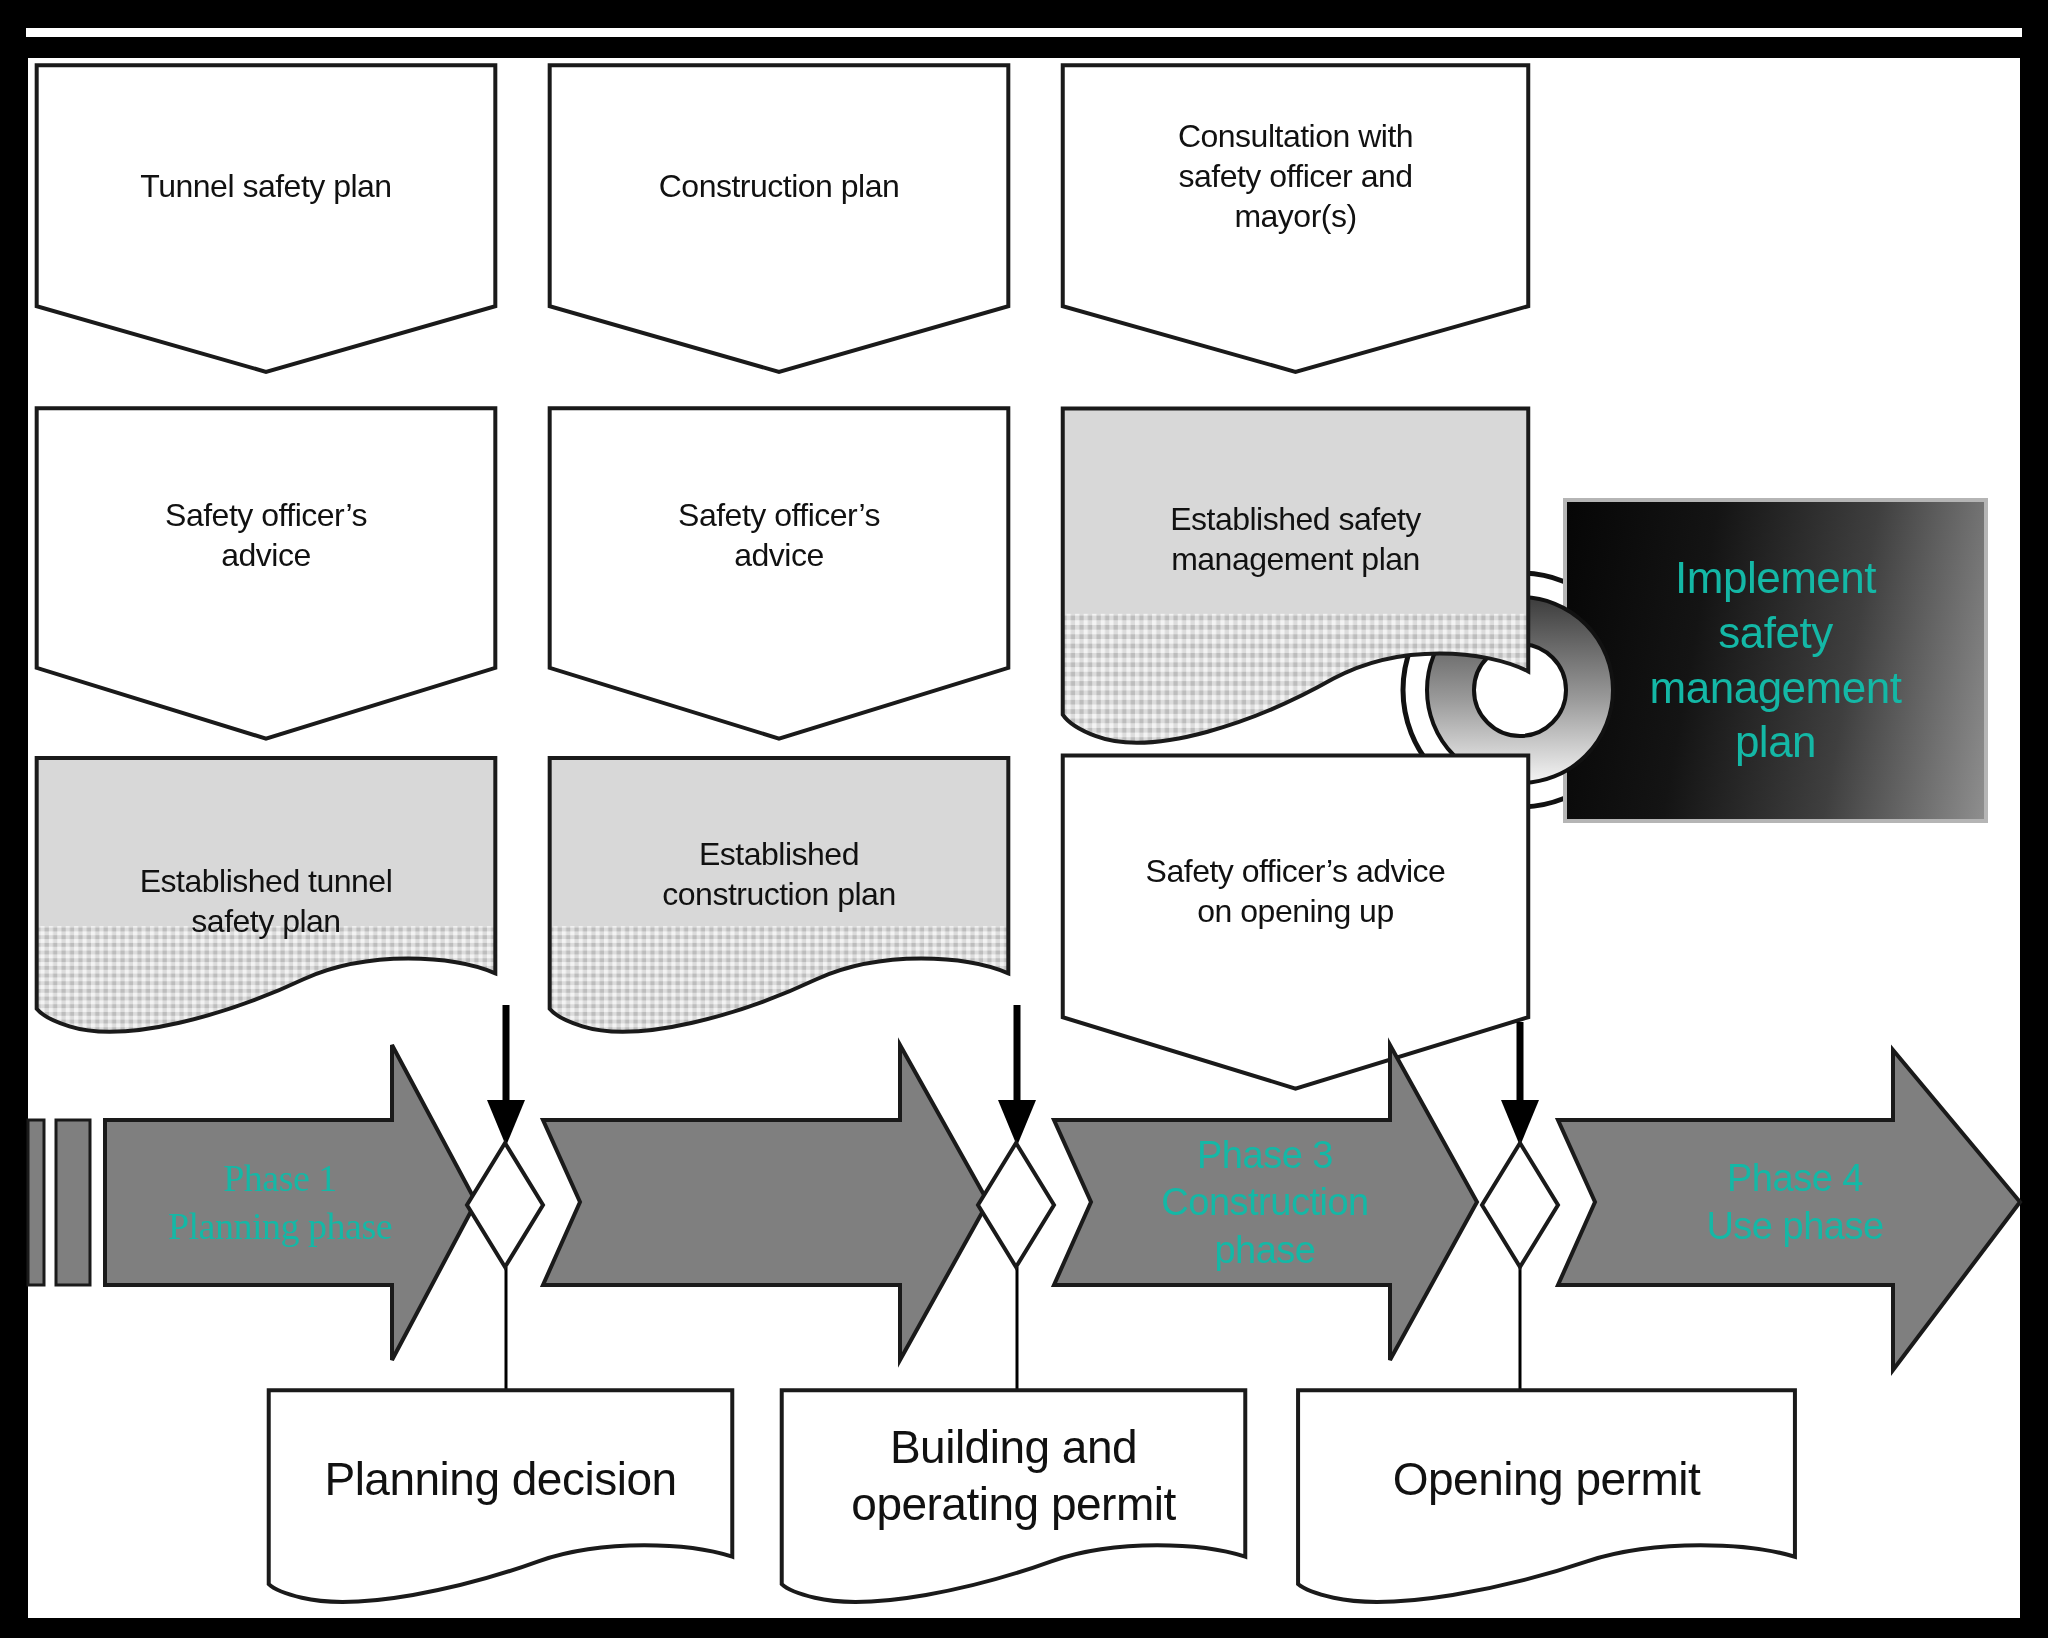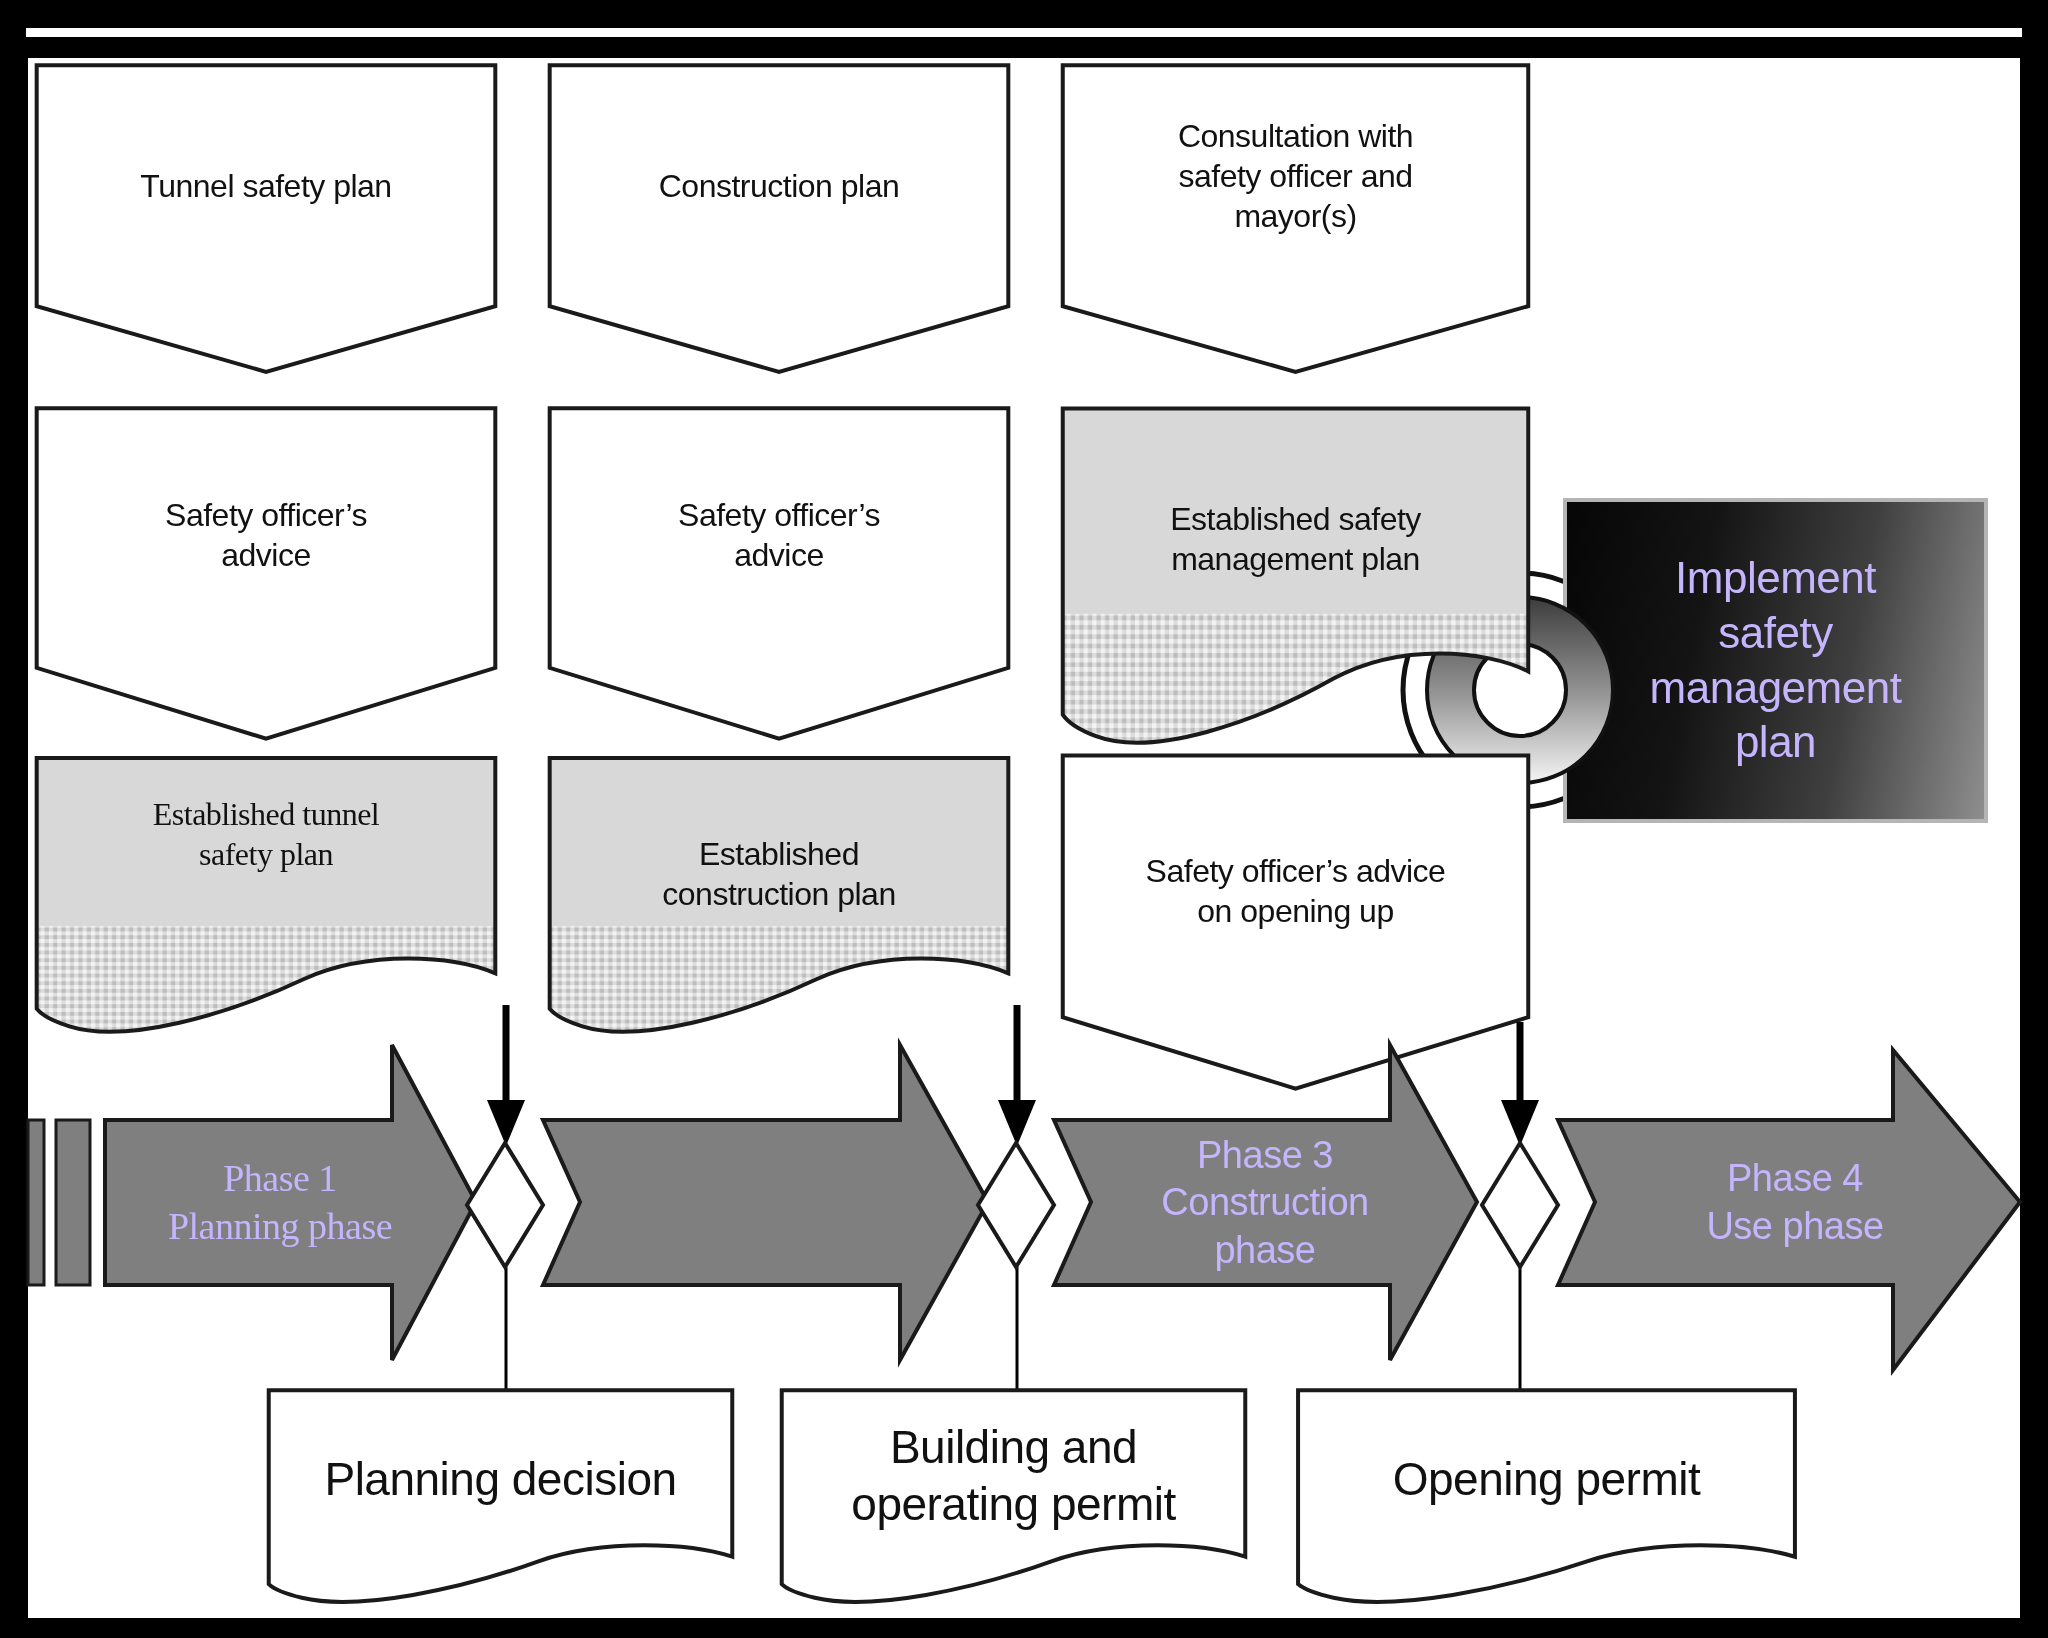--- a/index.html
+++ b/index.html
@@ -9,21 +9,21 @@
   .hairline{position:absolute;left:26px;top:28px;width:1996px;height:9px;background:#fff;z-index:0;}
   .shape{position:absolute;}
   .shape svg{position:absolute;left:0;top:0;width:100%;height:100%;overflow:visible;}
   .pent{fill:#ffffff;stroke:#1a1a1a;stroke-width:4;vector-effect:non-scaling-stroke;stroke-linejoin:miter;}
   .gdocfill{fill:#d8d8d8;stroke:none;}
   .docoutline{fill:none;stroke:#1a1a1a;stroke-width:4;vector-effect:non-scaling-stroke;}
   .wdoc{fill:#ffffff;stroke:#1a1a1a;stroke-width:4;vector-effect:non-scaling-stroke;}
   .lbl{position:absolute;display:flex;align-items:center;justify-content:center;text-align:center;
        white-space:pre-line;z-index:9;letter-spacing:-0.5px;line-height:1.24;}
   .dark-lbl{color:#111;font-size:32px;}
-  .white-lbl{color:#c4b5fd;font-size:40px;}
+  .white-lbl{color:#14b8a6;font-size:40px;}
   .big-lbl{font-size:46px;}
   #implement-box{position:absolute;left:1563px;top:498px;width:425px;height:325px;z-index:2;
        background:linear-gradient(100deg,#060606 0%,#141414 32%,#3f3f3f 66%,#8e8e8e 100%);
        border:4px solid #b5b5b5;box-sizing:border-box;}
   .z1{z-index:1}.z3{z-index:3}.z4{z-index:4}.z5{z-index:5}
 </style>
 </head>
 <body>
 
 <div id="stage">
@@ -132,21 +132,21 @@
       <defs>
           <clipPath id="cgd2">
             <path d="M 1 1 H 99 V 74 C 90 68 72 66 58 76 C 42 88 20 98 8 92 C 4 90 2 88 1 86 Z"></path>
           </clipPath>
         </defs>
       <path class="gdocfill" d="M 1 1 H 99 V 74 C 90 68 72 66 58 76 C 42 88 20 98 8 92 C 4 90 2 88 1 86 Z"></path>
       <rect x="0" y="58" width="100" height="42" fill="url(#hatch)" clip-path="url(#cgd2)"></rect>
       <path class="docoutline" d="M 1 1 H 99 V 74 C 90 68 72 66 58 76 C 42 88 20 98 8 92 C 4 90 2 88 1 86 Z"></path>
     </svg>
   </div>
-  <div class="lbl dark-lbl" style="left:32px;top:735px;width:468px;height:200px;font-family:Liberation Serif, serif;">Established tunnel
+  <div class="lbl dark-lbl" style="left:32px;top:802px;width:468px;height:200px;">Established tunnel
 safety plan</div>
 
   <div class="shape z4" style="left:545px;top:755px;width:468px;height:295px;">
     <svg viewBox="0 0 100 100" preserveAspectRatio="none">
       <defs>
           <clipPath id="cgd3">
             <path d="M 1 1 H 99 V 74 C 90 68 72 66 58 76 C 42 88 20 98 8 92 C 4 90 2 88 1 86 Z"></path>
           </clipPath>
         </defs>
       <path class="gdocfill" d="M 1 1 H 99 V 74 C 90 68 72 66 58 76 C 42 88 20 98 8 92 C 4 90 2 88 1 86 Z"></path>

